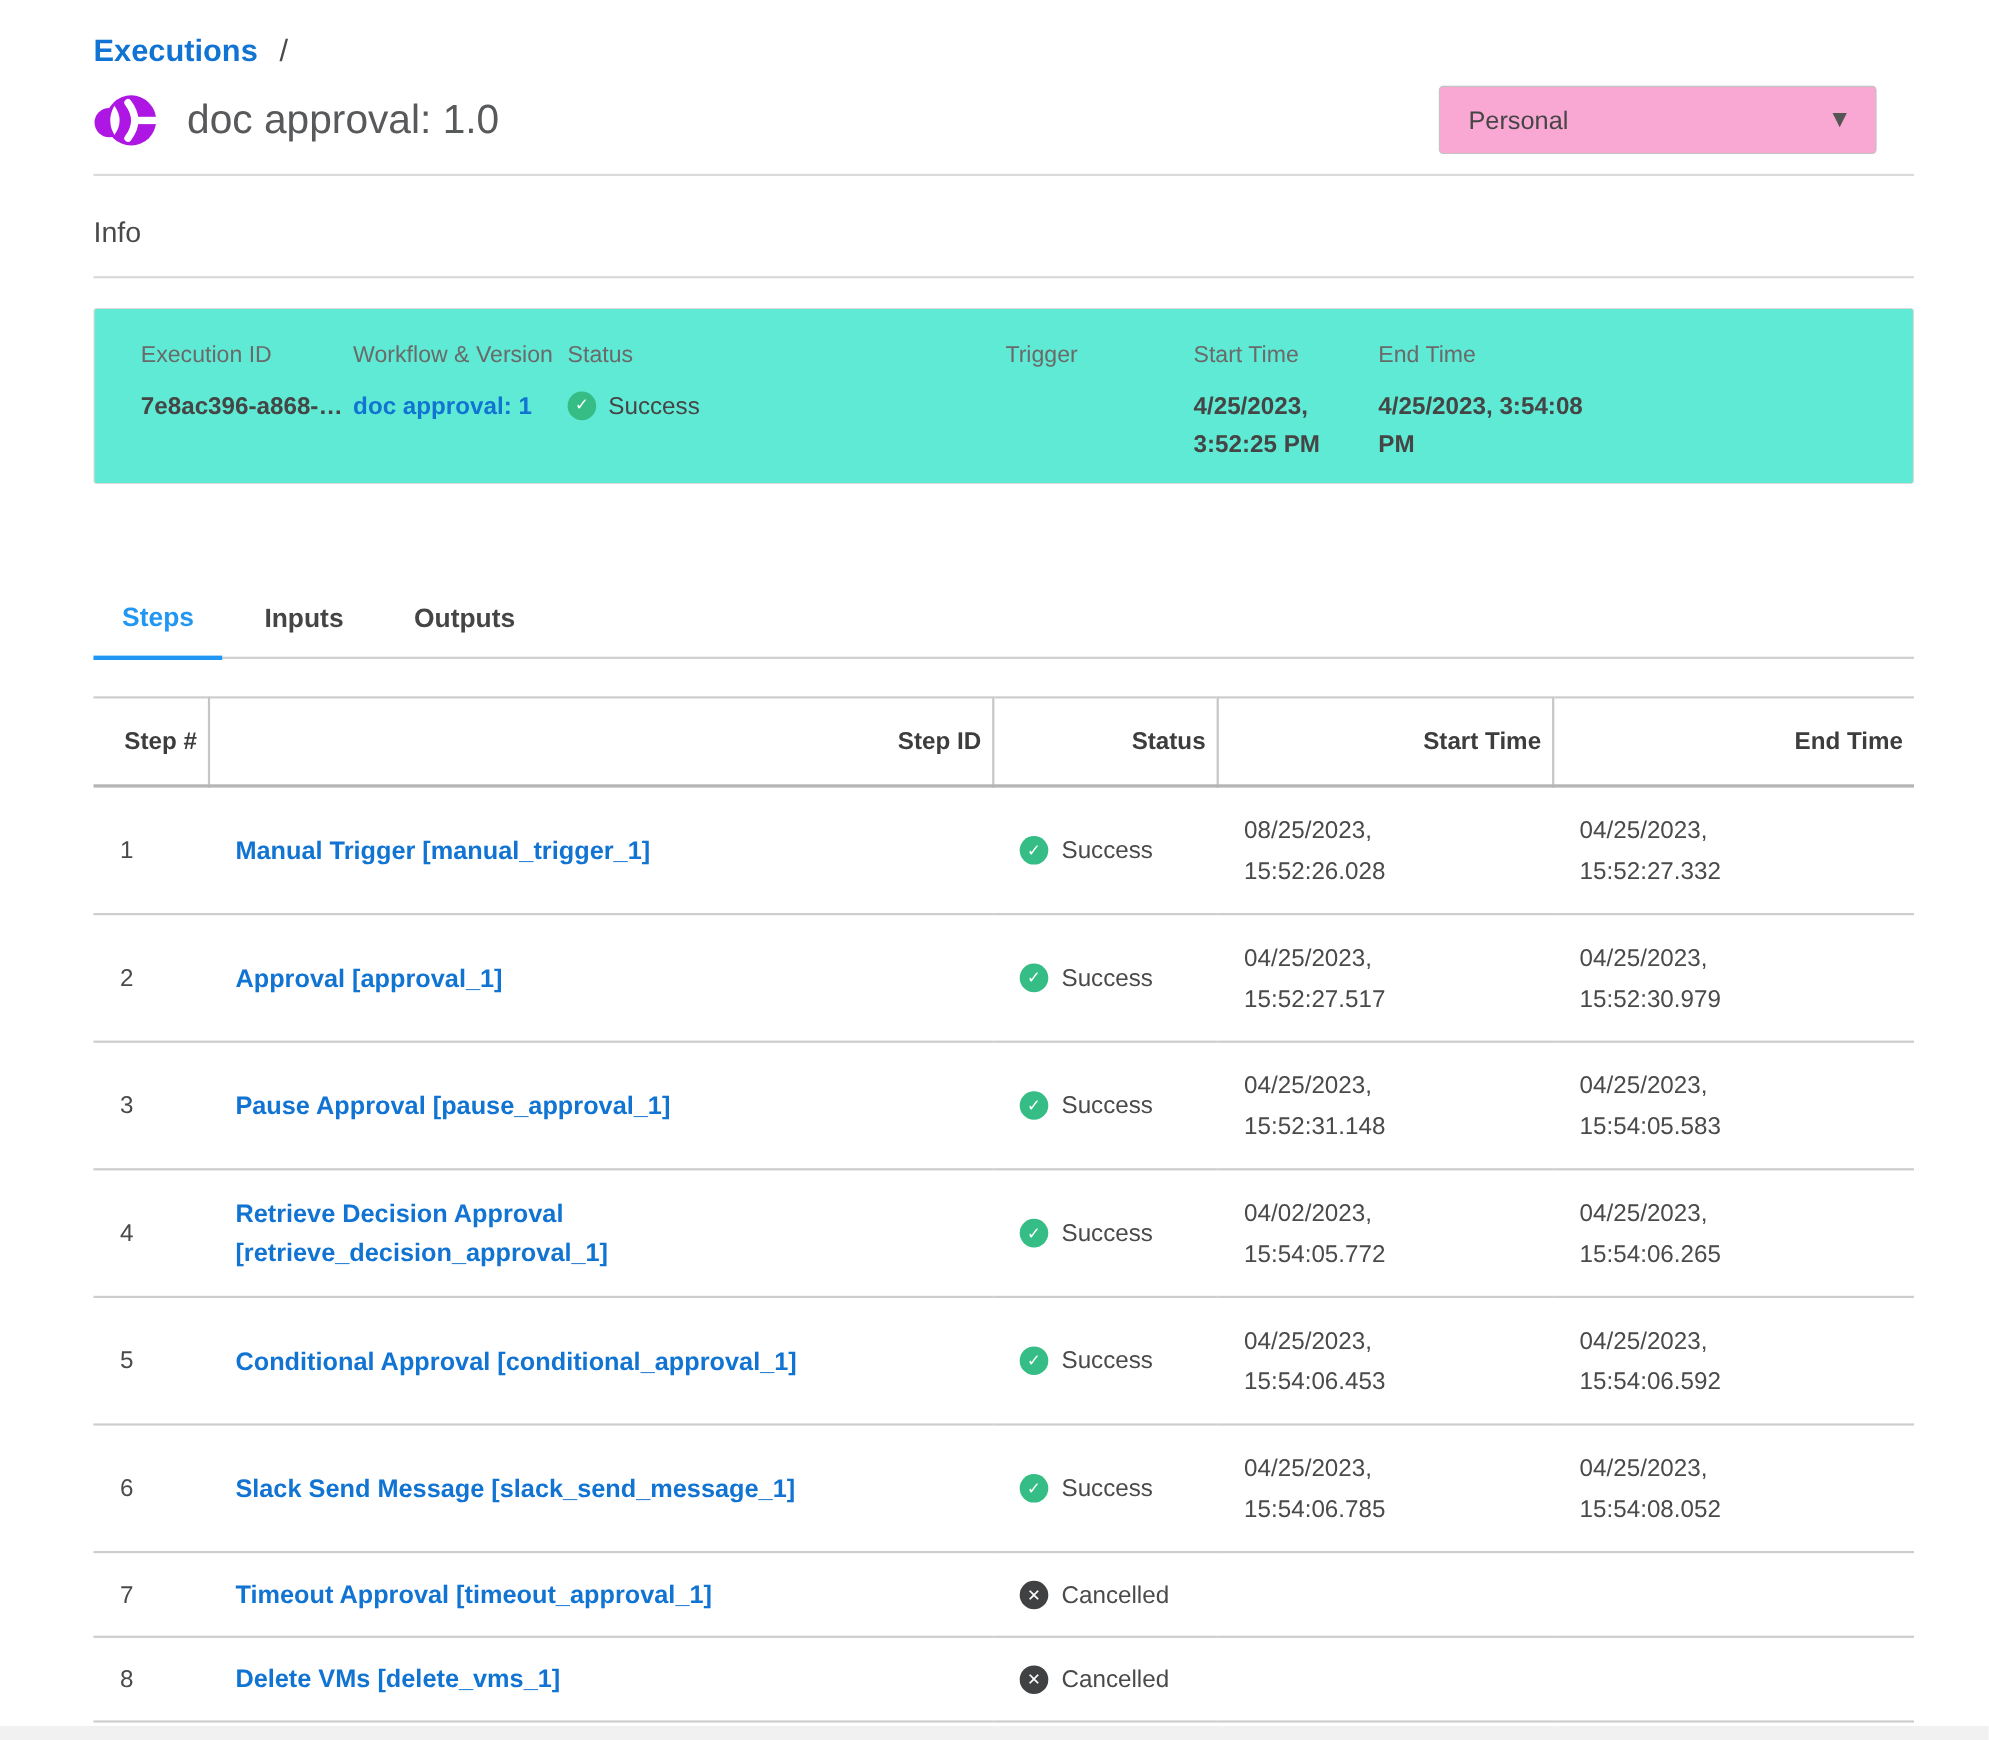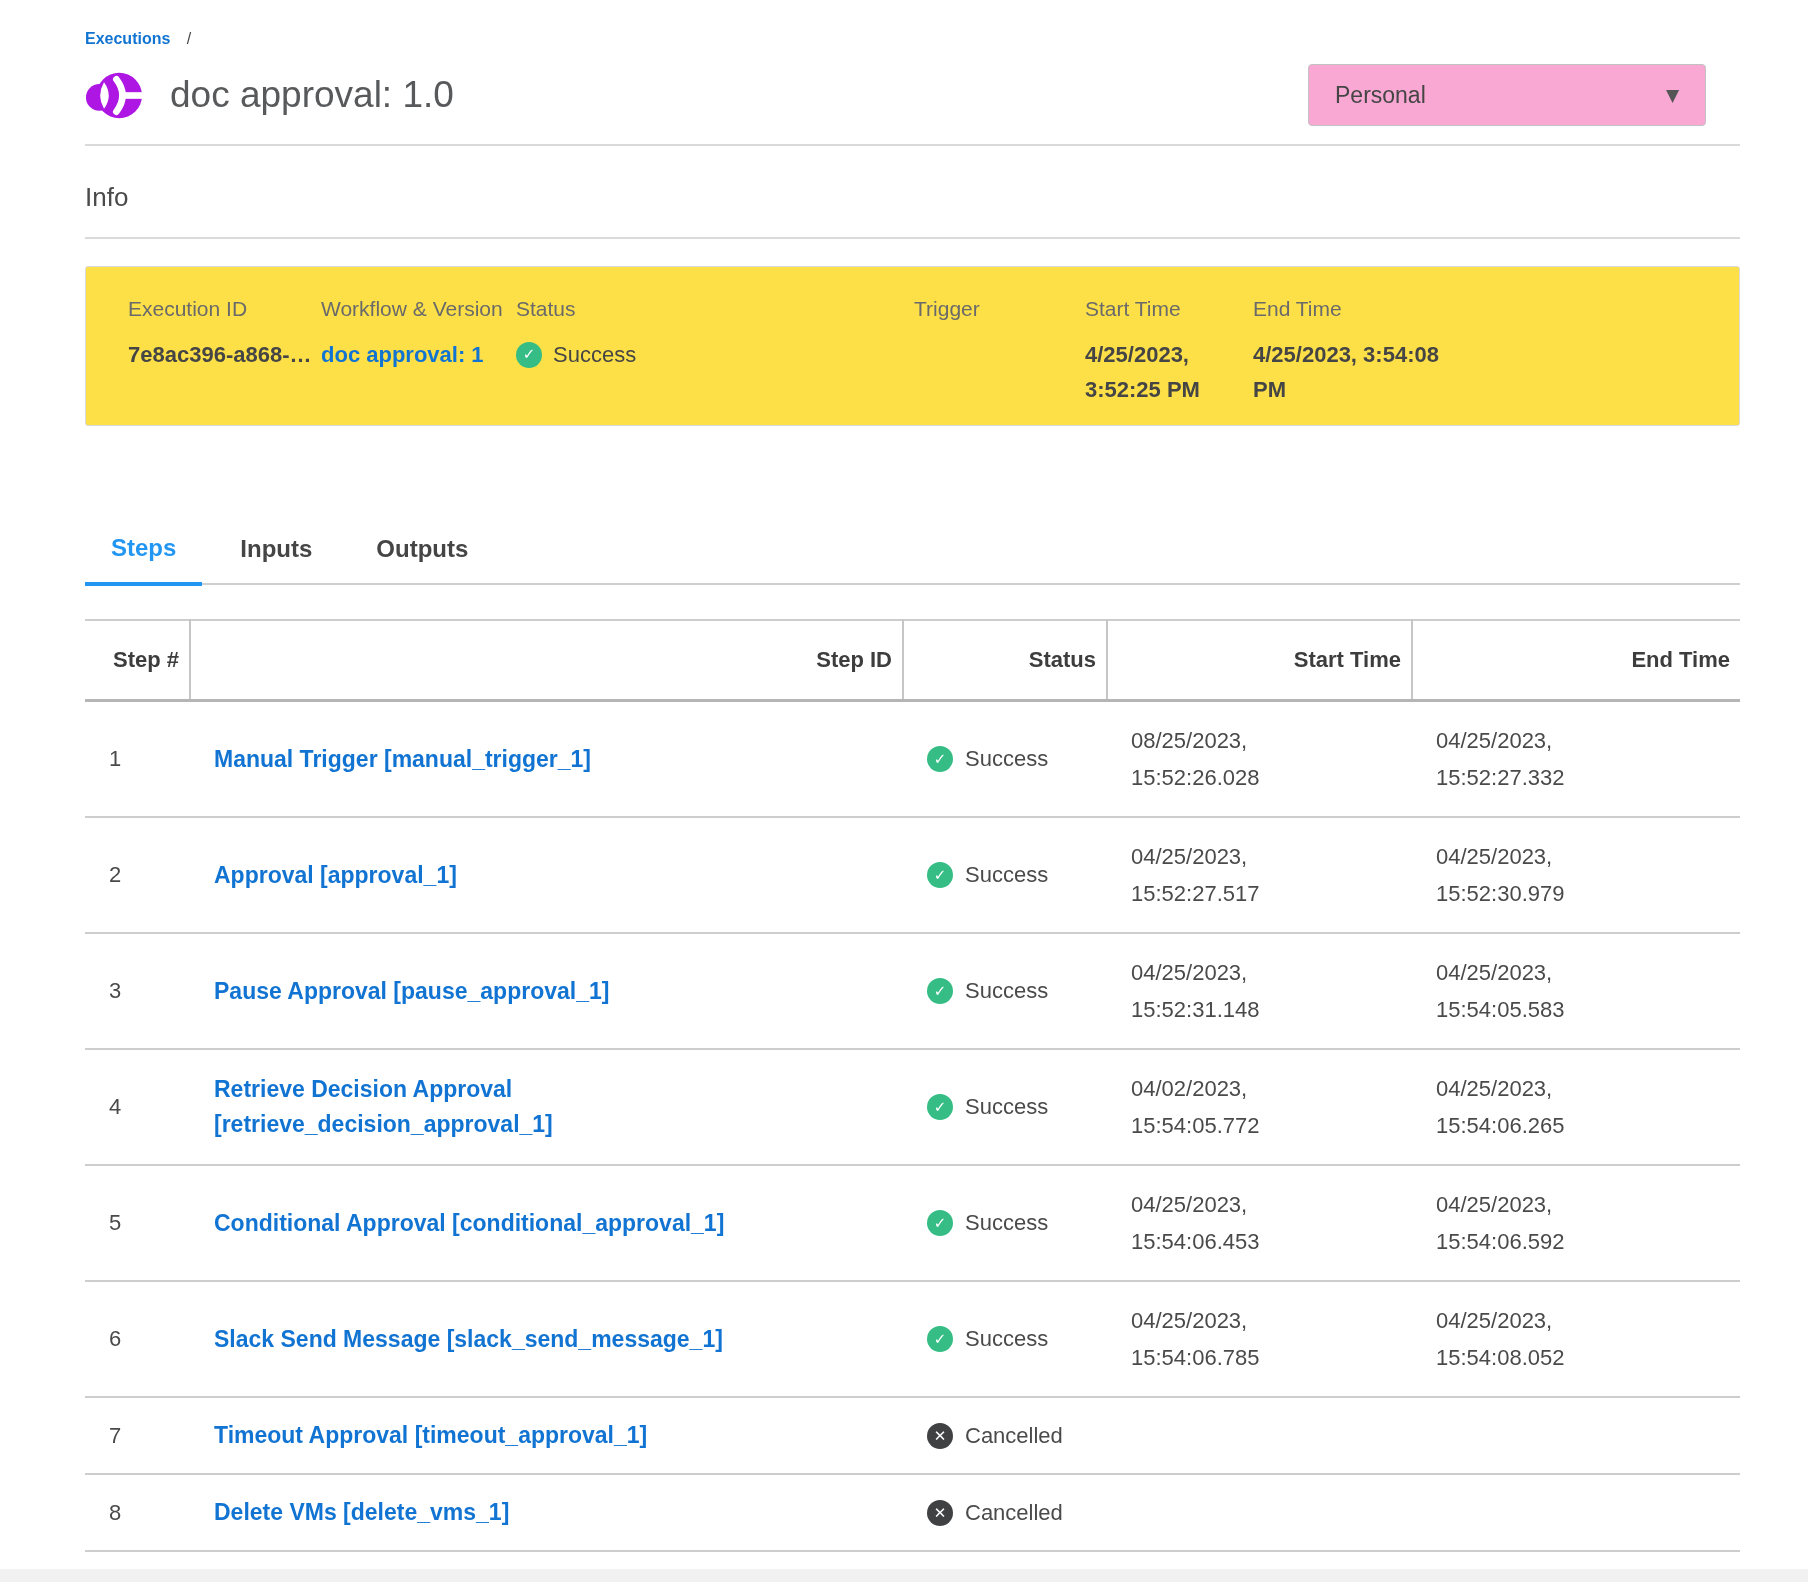--- a/index.html
+++ b/index.html
@@ -4,21 +4,21 @@
 <style>
   * { box-sizing: border-box; }
   html, body { margin: 0; padding: 0; background: #ffffff; }
   body {
     width: 1808px; height: 1582px; position: relative; overflow: hidden;
     font-family: "Liberation Sans", sans-serif; color: #454545;
   }
   .page { padding: 30px 68px 0 85px; }
 
   
-  .breadcrumb { font-size: 16px; }
+  .breadcrumb { font-size: 28px; }
   .breadcrumb a { color: #1274D2; text-decoration: none; font-weight: 700; }
   .breadcrumb .sep { color: #4a4a4a; margin-left: 12px; font-weight: 400; }
 
   
   .title-row { display: flex; justify-content: space-between; align-items: center; margin-top: 16px; }
   .title-left { display: flex; align-items: center; }
   .logo { width: 57px; height: 57px; margin-right: 16px; flex: 0 0 auto; }
   .page-title { font-size: 37px; font-weight: 700; color: #3f3f3f; margin: 0; }
   .page-subtitle { font-size: 37px; font-weight: 400; color: #58595b; margin-left: 12px; }
   .dropdown {
@@ -31,21 +31,21 @@
 
   .divider { border: none; border-top: 2px solid #dadada; margin: 0; }
   .divider-1 { margin-top: 18px; }
   .divider-2 { margin-top: 24px; }
 
   .info-heading { font-size: 26px; font-weight: 400; color: #4a4a4a; margin: 36px 0 0 0; }
 
   
   .info-card {
     border: 1px solid #d9d9d9; border-radius: 3px; margin-top: 27px;
-    display: flex; padding: 30px 20px 18px 42px; background: #fde047;
+    display: flex; padding: 30px 20px 18px 42px; background: #5eead4;
   }
   .info-field { flex: 0 0 auto; }
   .w-execid { width: 193px; } .w-wfver { width: 195px; } .w-status { width: 398px; }
   .w-trigger { width: 171px; } .w-start { width: 168px; } .w-end { width: 200px; }
   .info-label { font-size: 21px; color: #6a6a6a; }
   .info-value { margin-top: 16px; font-size: 22px; font-weight: 700; color: #454545;
                 max-width: 195px; line-height: 35px; }
   .info-value a { color: #1274D2; text-decoration: none; font-weight: 700; }
   .status-inline { display: flex; align-items: center; gap: 11px; font-weight: 400; }
   .round-icon {

